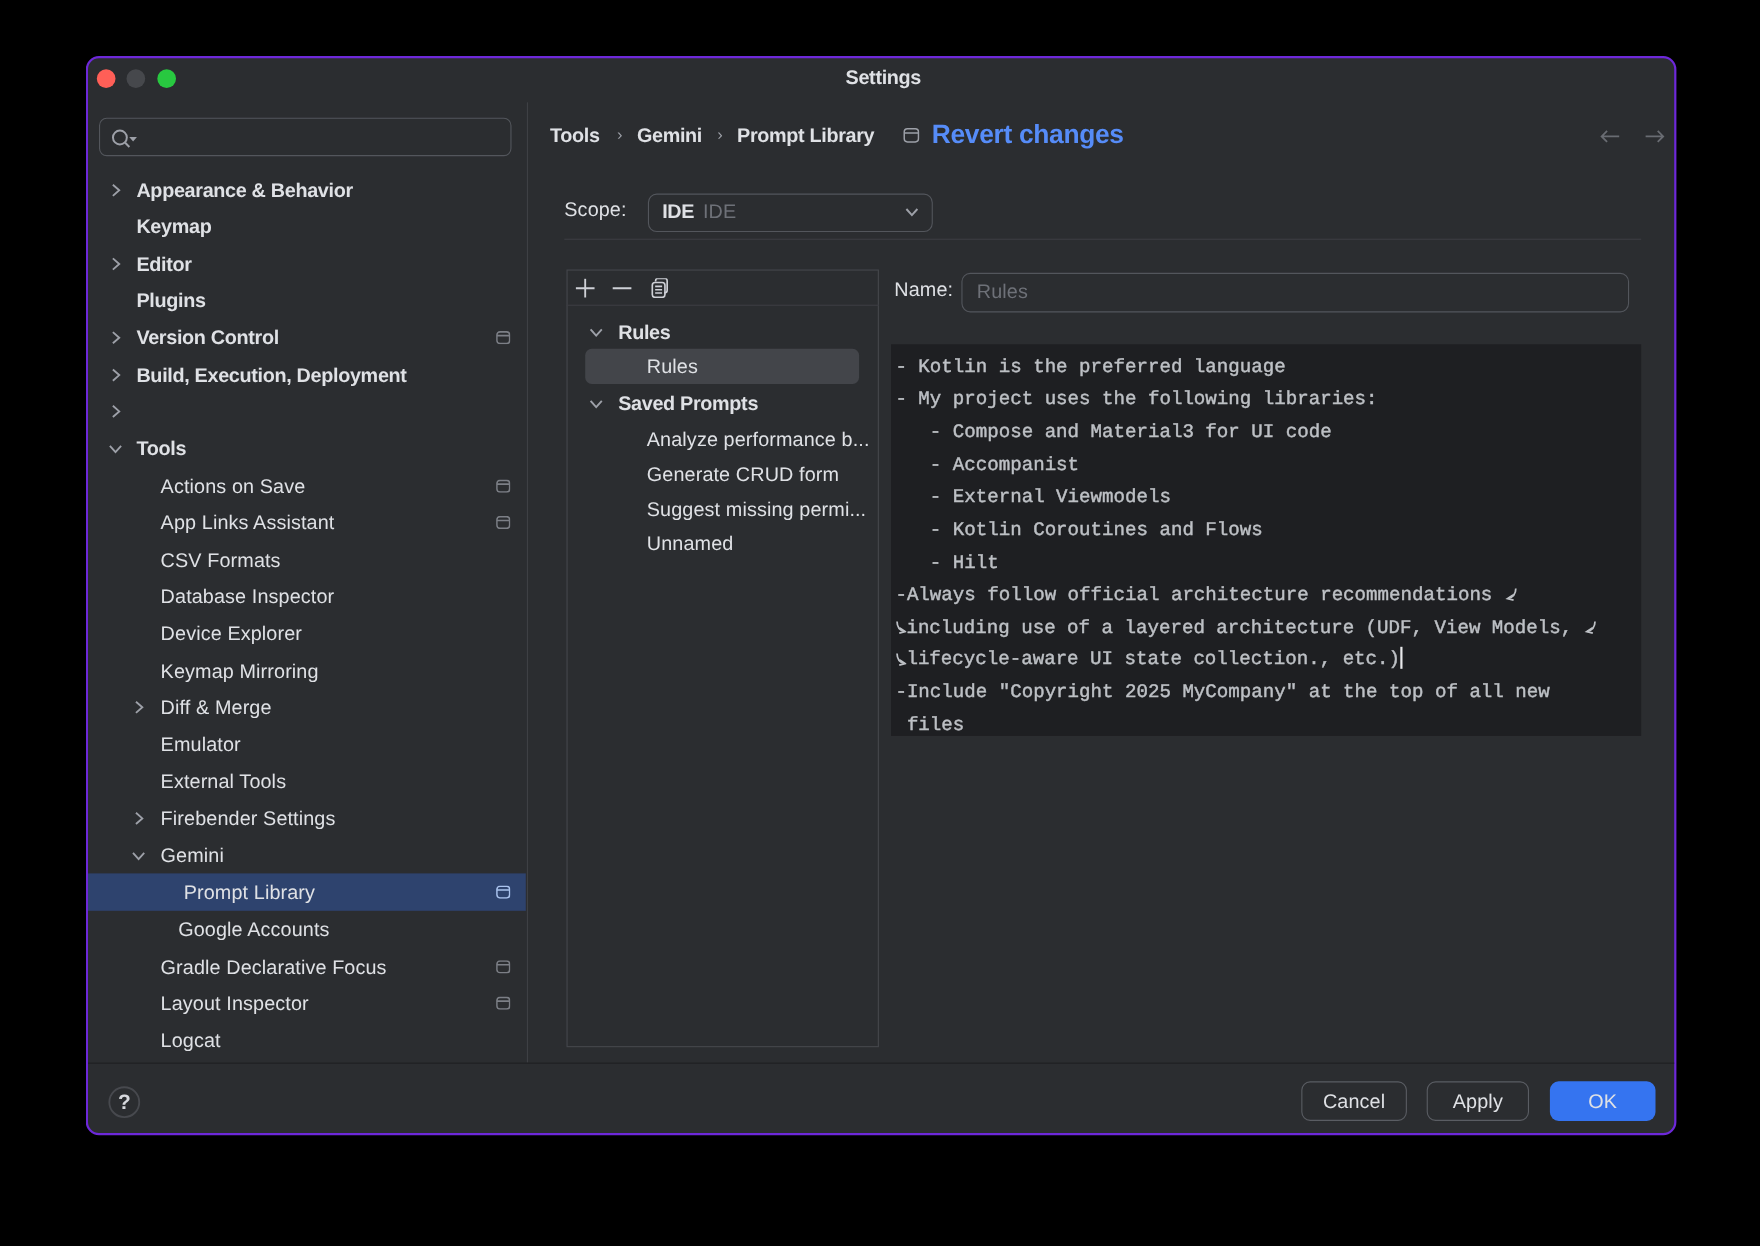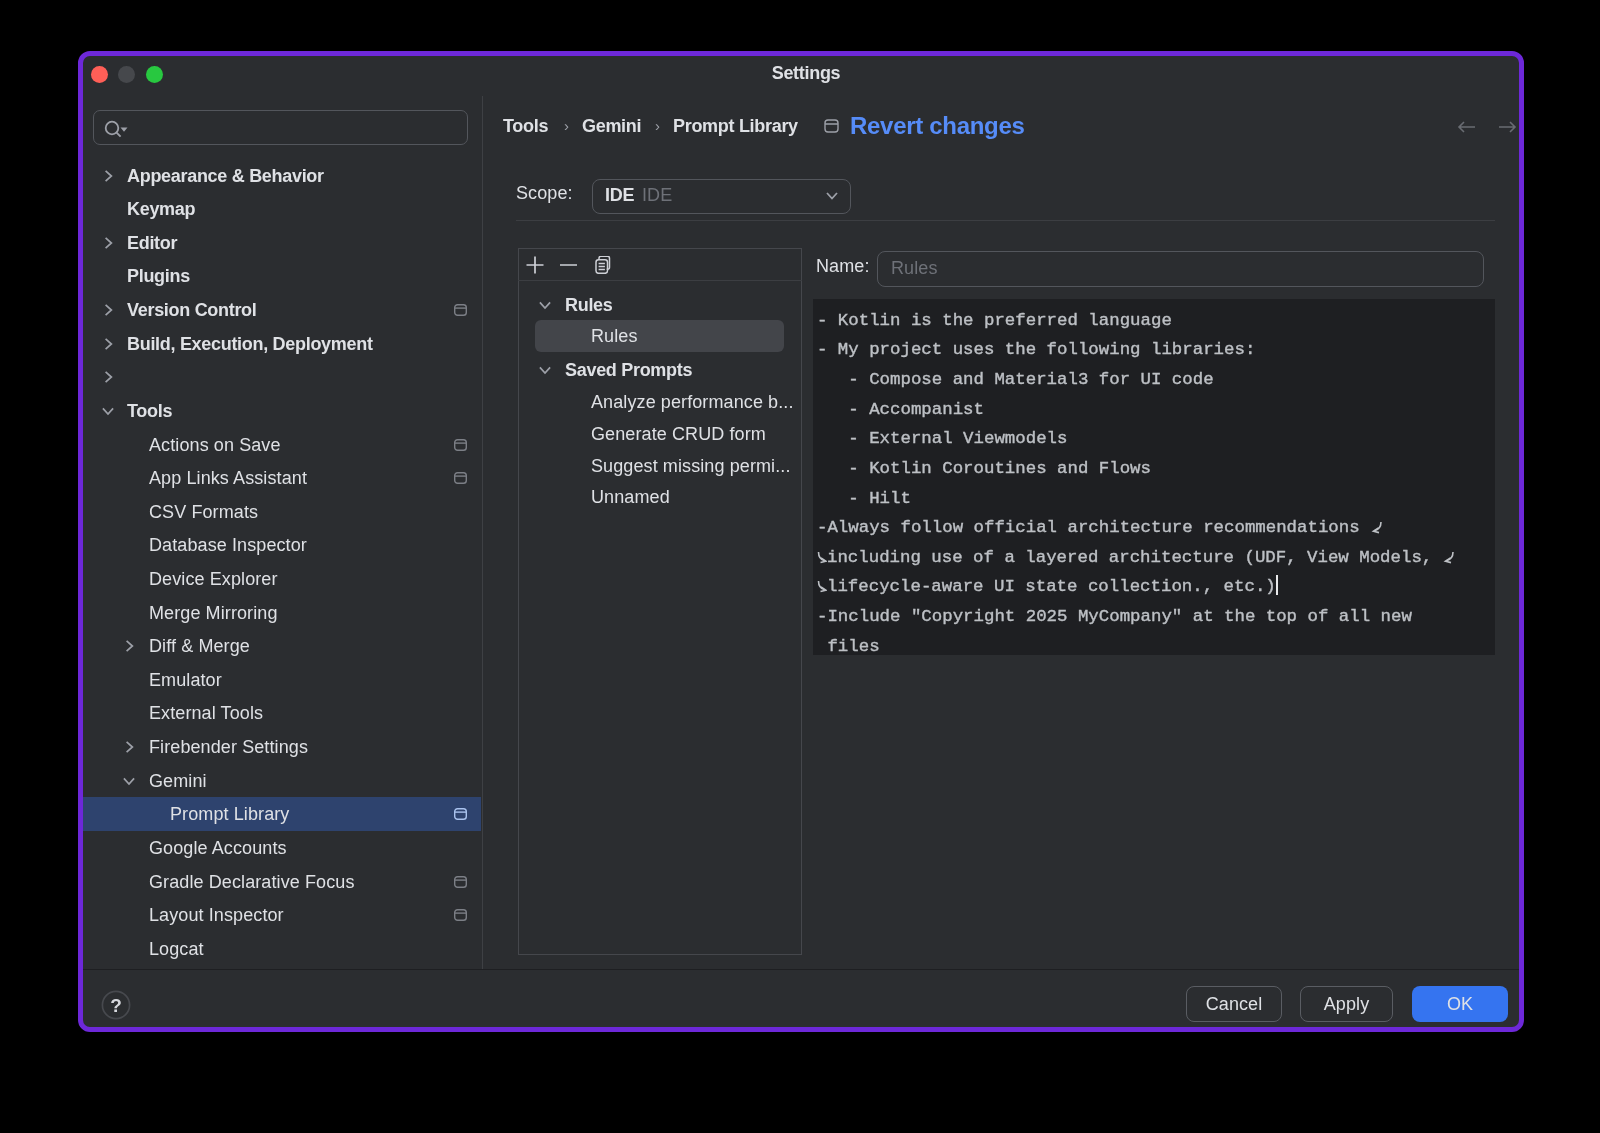--- a/index.html
+++ b/index.html
@@ -1,18 +1,18 @@
 <!DOCTYPE html>
 <html><head>
 <meta charset="utf-8">
 <style>
 html,body{margin:0;padding:0;background:#000;width:1600px;height:1133px;overflow:hidden}
 *{box-sizing:border-box}
 body{font-family:"Liberation Sans",sans-serif;-webkit-font-smoothing:antialiased}
-#win{position:absolute;transform:translateZ(0);left:78px;top:51px;width:1446px;height:981px;background:#2b2d30;border:5px solid #6d28d9;border-radius:12px;overflow:hidden}
+#win{position:absolute;transform:translateZ(0);left:78px;top:51px;width:1446px;height:981px;background:#2b2d30;border:2px solid #6d28d9;border-radius:12px;overflow:hidden}
 .abs{position:absolute}
 .b{font-weight:bold;letter-spacing:-0.3px}
 .r{letter-spacing:0.1px}
 .txt{color:#dfe1e5;font-size:18px;white-space:nowrap}
 .gray{color:#9da0a8}
 
 .light{position:absolute;top:10px;width:17px;height:17px;border-radius:50%}
 
 #title{left:0;top:0;width:1446px;height:34px;text-align:center;line-height:34px}
 
@@ -27,21 +27,21 @@
 
 #scopebox{left:509px;top:123px;width:259px;height:35px;border:1px solid #53565c;border-radius:8px}
 #scopesep{left:433px;top:164px;width:979px;height:1px;background:#3c3e42}
 
 #ppanel{left:435px;top:192px;width:284px;height:707px;border:1px solid #45474c}
 #ptoolsep{left:435px;top:224px;width:284px;height:1px;background:#3c3e42}
 .prow{position:absolute;height:32px;line-height:32px}
 #psel{left:452px;top:264px;width:249px;height:32px;background:#43454a;border-radius:6px}
 
 #namefield{left:794px;top:195px;width:607px;height:36px;border:1px solid #53565c;border-radius:8px}
-#editor{left:730px;top:243px;width:682px;height:356px;background:#1e1f22;font-family:"Liberation Mono",monospace;font-size:17.4px;color:#bdc0c5;-webkit-text-stroke:0.4px #bdc0c5}
+#editor{left:730px;top:260px;width:682px;height:356px;background:#1e1f22;font-family:"Liberation Mono",monospace;font-size:17.4px;color:#bdc0c5;-webkit-text-stroke:0.4px #bdc0c5}
 #editor .ln{position:absolute;transform:translateZ(0);left:4px;white-space:pre;height:29.65px;line-height:29.65px}
 .btn{position:absolute;top:930px;height:36px;border:1px solid #5a5d63;border-radius:8px;color:#dfe1e5;font-size:18px;text-align:center;line-height:34px}
 #okbtn{background:#3574f0;border:none;line-height:36px}
 </style>
 </head>
 <body>
 <div id="win">
   <div class="light" style="left:8px;background:#ff5f57"></div>
   <div class="light" style="left:35px;background:#46484c"></div>
   <div class="light" style="left:63px;background:#28c840"></div>
@@ -118,21 +118,21 @@
       <div class="trow" style="top:438.7px">
         <span class="txt r" style="position:absolute;left:66px">CSV Formats</span>
       </div>
       <div class="trow" style="top:472.3px">
         <span class="txt r" style="position:absolute;left:66px">Database Inspector</span>
       </div>
       <div class="trow" style="top:505.9px">
         <span class="txt r" style="position:absolute;left:66px">Device Explorer</span>
       </div>
       <div class="trow" style="top:539.6px">
-        <span class="txt r" style="position:absolute;left:66px">Merge Mirroring</span>
+        <span class="txt r" style="position:absolute;left:66px">Keymap Mirroring</span>
       </div>
       <div class="trow" style="top:573.2px">
         <svg style="position:absolute;left:39px;top:50%;margin-top:-7px" width="14" height="14" viewBox="0 0 14 14">
           <path d="M4.6 1.9 L10.4 7 L4.6 12.1" fill="none" stroke="#9da0a8" stroke-width="1.7"></path>
         </svg>
         <span class="txt r" style="position:absolute;left:66px">Diff &amp; Merge</span>
       </div>
       <div class="trow" style="top:606.8px">
         <span class="txt r" style="position:absolute;left:66px">Emulator</span>
       </div>
@@ -152,21 +152,21 @@
         <span class="txt r" style="position:absolute;left:66px">Gemini</span>
       </div>
       <div class="trow" style="top:741.3px;background:#2e436e">
         <span class="txt r" style="position:absolute;left:87px">Prompt Library</span>
         <svg class="ricon" width="13" height="12" viewBox="0 0 13 12">
           <rect x="0.7" y="0.7" width="11.6" height="10.6" rx="2.8" fill="none" stroke="#aac3ee" stroke-width="1.4"></rect>
           <line x1="0.7" y1="4.1" x2="12.3" y2="4.1" stroke="#aac3ee" stroke-width="1.4"></line>
         </svg>
       </div>
       <div class="trow" style="top:774.9px">
-        <span class="txt r" style="position:absolute;left:66px">Google Accounts</span>
+        <span class="txt r" style="position:absolute;left:82px">Google Accounts</span>
       </div>
       <div class="trow" style="top:808.5px">
         <span class="txt r" style="position:absolute;left:66px">Gradle Declarative Focus</span>
         <svg class="ricon" width="13" height="12" viewBox="0 0 13 12">
           <rect x="0.7" y="0.7" width="11.6" height="10.6" rx="2.8" fill="none" stroke="#7c7f86" stroke-width="1.4"></rect>
           <line x1="0.7" y1="4.1" x2="12.3" y2="4.1" stroke="#7c7f86" stroke-width="1.4"></line>
         </svg>
       </div>
       <div class="trow" style="top:842.1px">
         <span class="txt r" style="position:absolute;left:66px">Layout Inspector</span>

